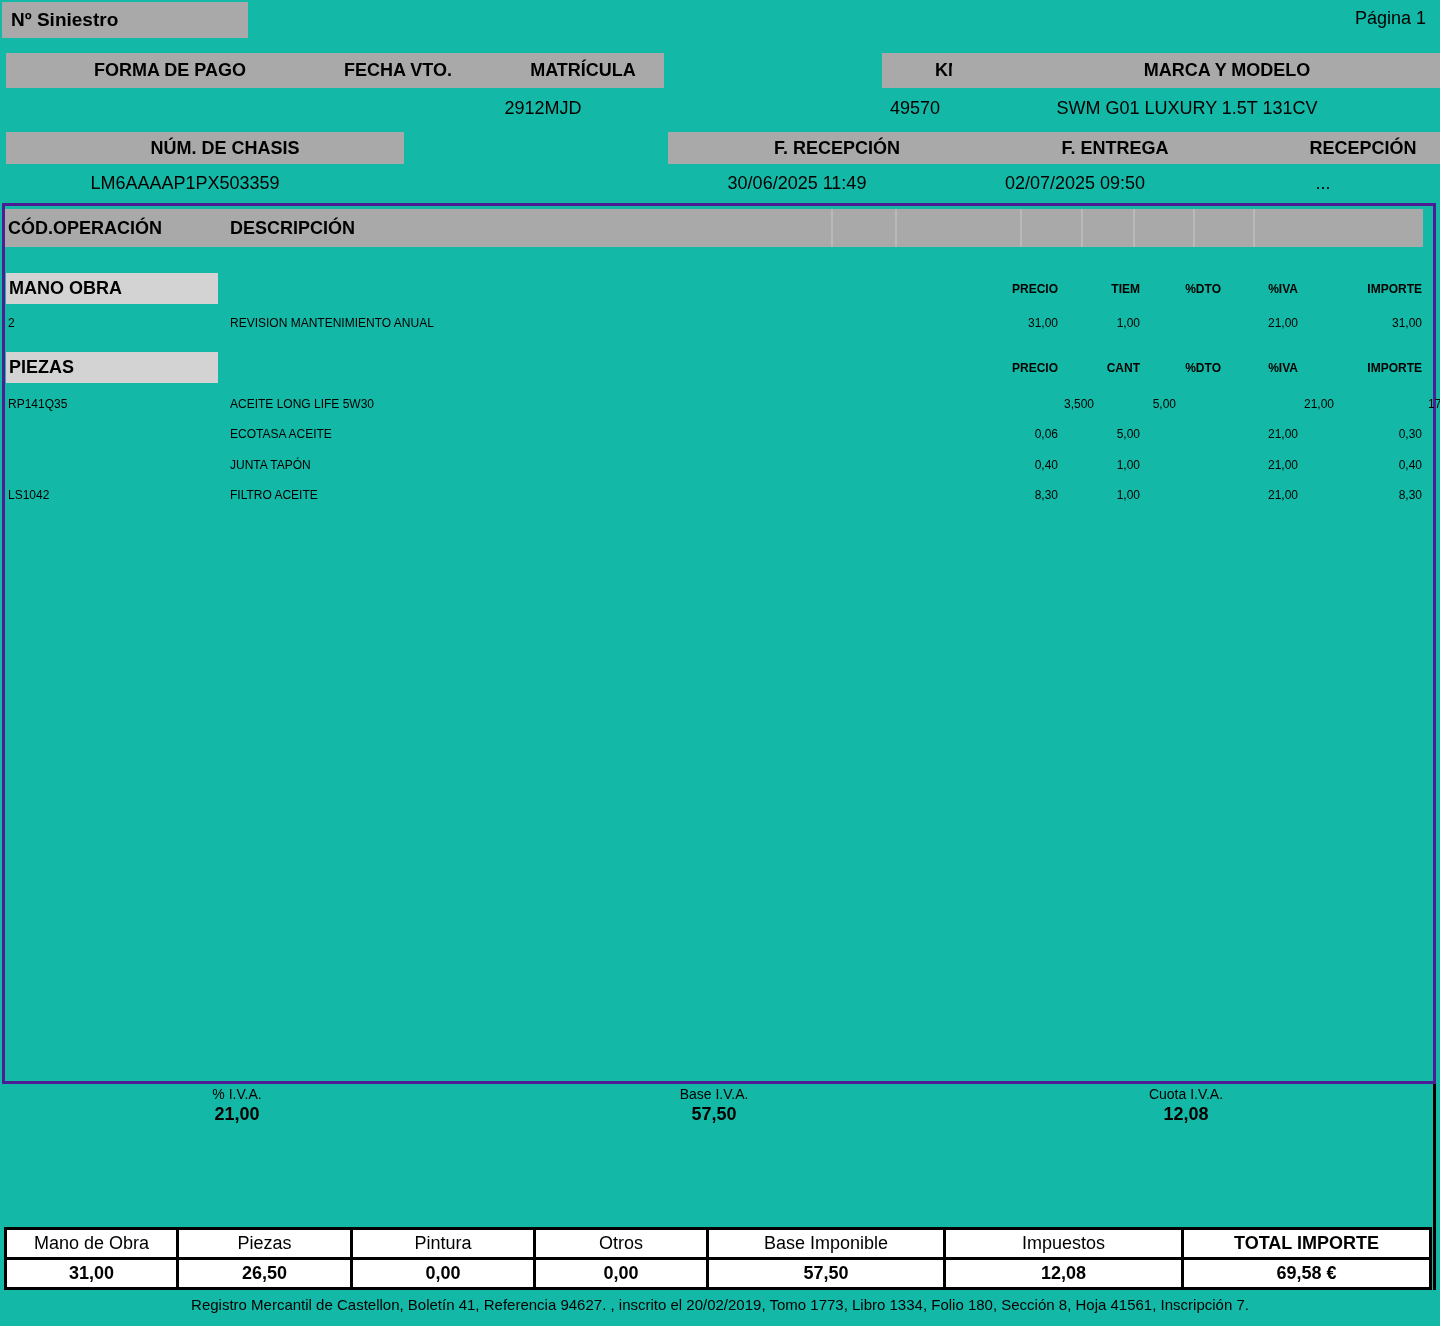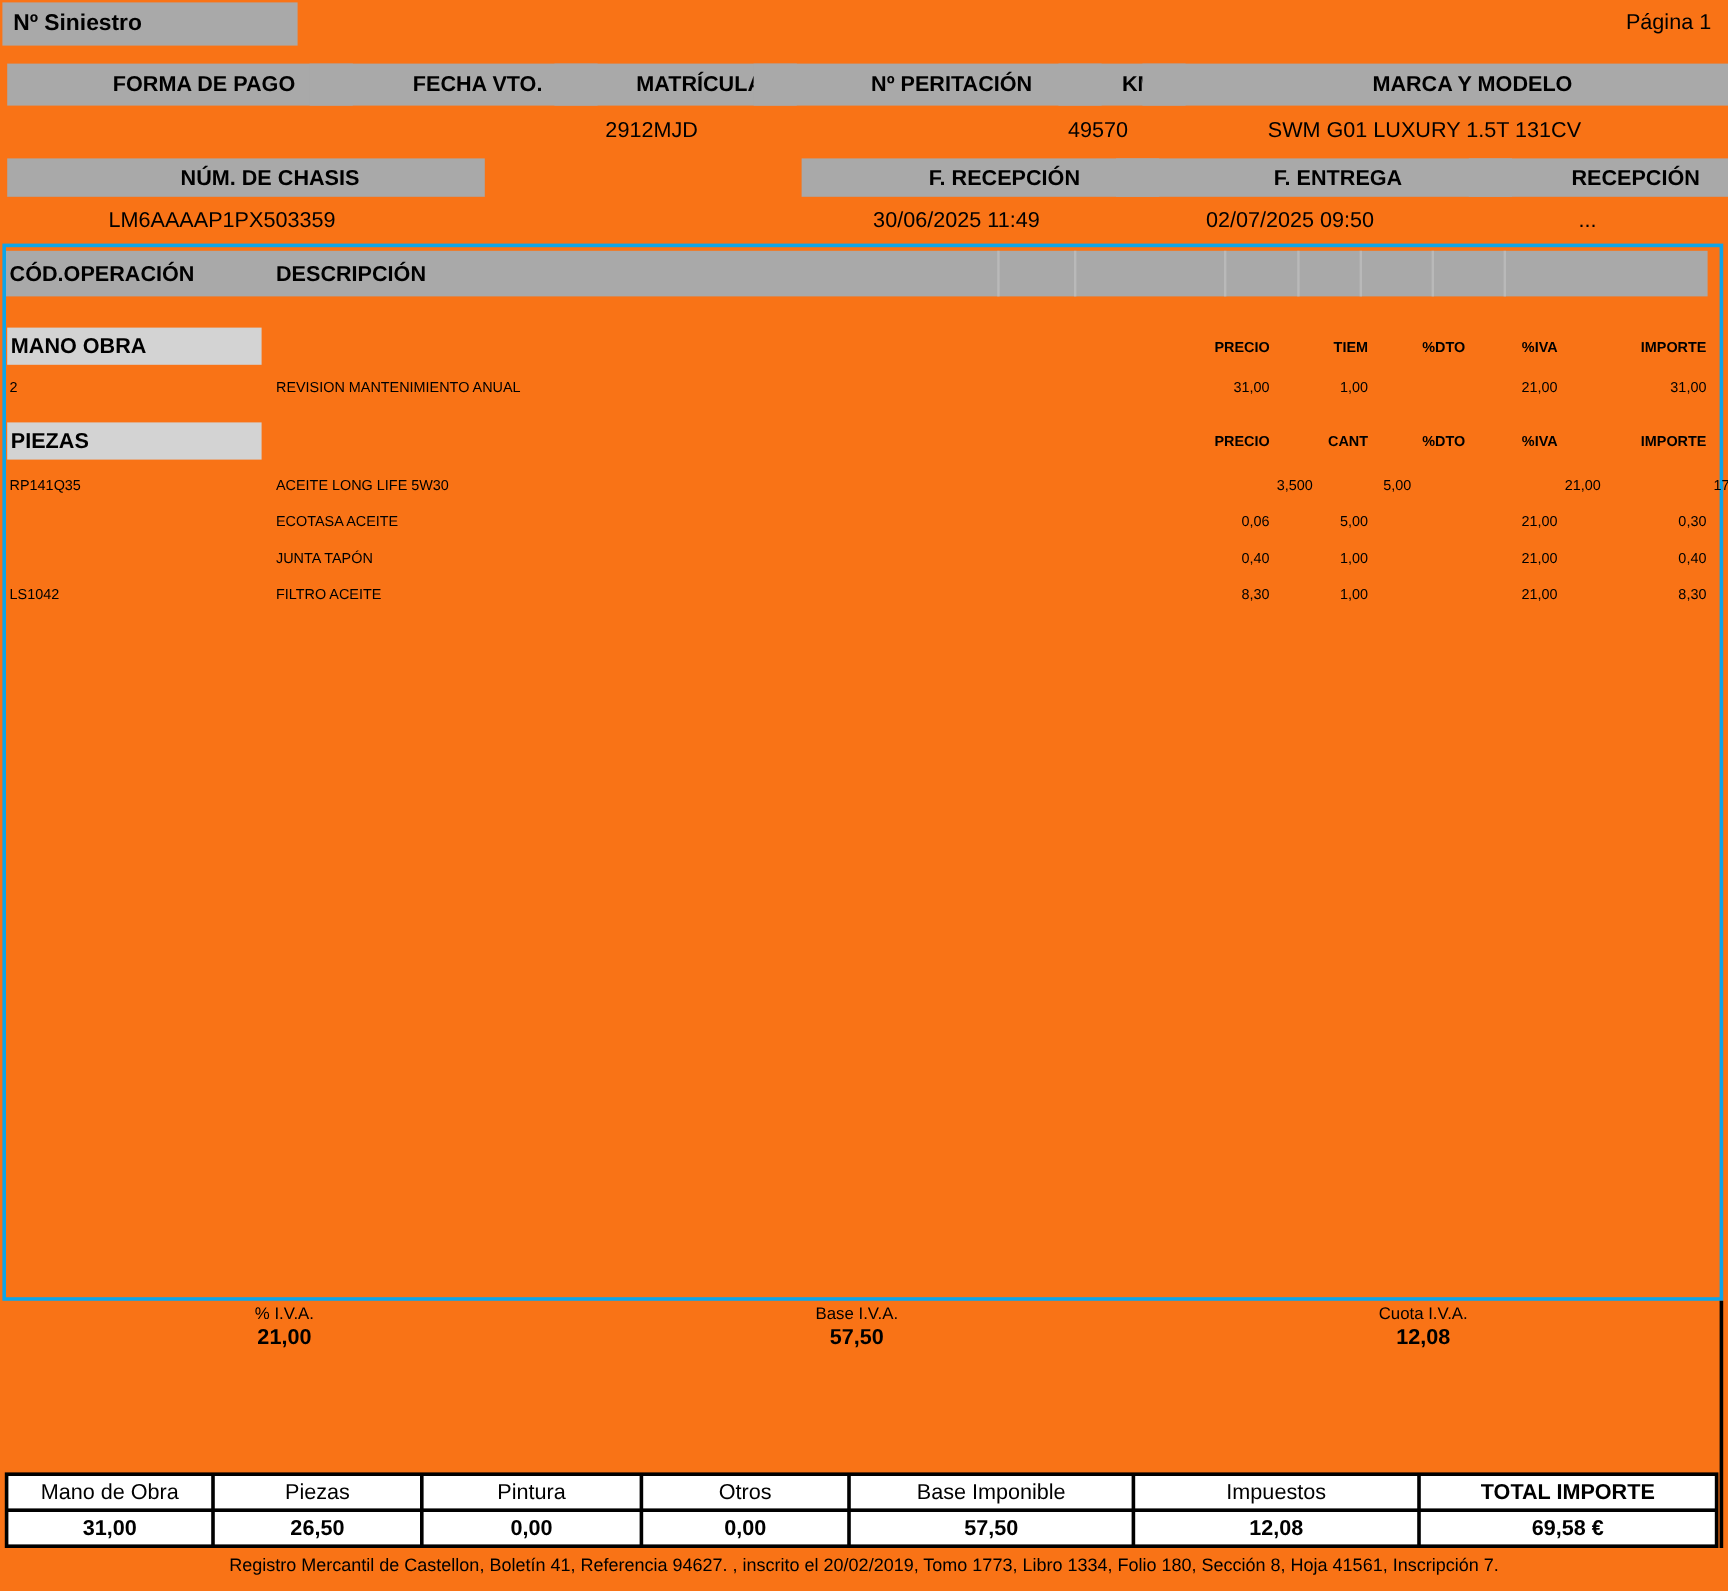--- a/index.html
+++ b/index.html
@@ -1,34 +1,34 @@
 <!DOCTYPE html>
 <html><head>
 <meta charset="utf-8">
 <style>
   html,body{margin:0;padding:0;background:#fff;}
-  .page{position:relative;width:1440px;height:1326px;background:#f97316;overflow:hidden;
+  .page{position:relative;width:1440px;height:1326px;background:#14b8a6;overflow:hidden;
         font-family:"Liberation Sans", sans-serif;color:#000;}
 
   
   .badge{position:absolute;left:2px;top:2px;width:246px;height:36px;background:#a9a9a9;
          display:flex;align-items:center;padding-left:9px;box-sizing:border-box;
          font-weight:bold;font-size:19px;}
   .pagenum{position:absolute;right:14px;top:8px;font-size:18px;}
 
   
   .gcell{position:absolute;height:35px;background:#a9a9a9;display:flex;align-items:center;
          justify-content:center;font-weight:bold;font-size:18px;padding-left:40px;}
   .gcell.r2{height:32px;}
   .vcell{position:absolute;height:26px;display:flex;align-items:center;justify-content:center;
          font-size:18px;}
 
   
   .ops-box{position:absolute;left:2px;top:203px;width:1434px;height:881px;
-           border:3px solid #0ea5e9;box-sizing:border-box;}
+           border:3px solid #4c1d95;box-sizing:border-box;}
   .ops-bar{position:absolute;left:0;top:3px;width:1418px;height:38px;background:#a9a9a9;}
   .ops-bar .lbl{position:absolute;top:0;height:38px;line-height:38px;font-weight:bold;font-size:18px;}
   .divider{position:absolute;top:0;width:2px;height:38px;background:#b9b9b9;}
   .section-label{position:absolute;left:1px;width:212px;height:31px;background:#d3d3d3;
                  display:flex;align-items:center;padding-left:3px;box-sizing:border-box;
                  font-weight:bold;font-size:18px;}
   .ops-row{position:absolute;left:0;width:100%;height:28px;line-height:28px;font-size:12px;}
   .ops-row .cod{position:absolute;left:3px;}
   .ops-row .desc{position:absolute;left:225px;}
   .ops-row .num{position:absolute;}
@@ -55,21 +55,20 @@
 <body>
 
 <div class="page">
 
   <div class="badge">Nº Siniestro</div>
   <div class="pagenum">Página 1</div>
 
   <div class="gcell" style="left:6px;top:53px;width:248px;">FORMA DE PAGO</div>
   <div class="gcell" style="left:258px;top:53px;width:200px;">FECHA VTO.</div>
   <div class="gcell" style="left:462px;top:53px;width:162px;">MATRÍCULA</div>
-  <div class="gcell" style="left:628px;top:53px;width:250px;">Nº PERITACIÓN</div>
   <div class="gcell" style="left:882px;top:53px;width:66px;">KMS</div>
   <div class="gcell" style="left:952px;top:53px;width:470px;">MARCA Y MODELO</div>
 
   <div class="vcell" style="left:462px;top:95px;width:162px;">2912MJD</div>
   <div class="vcell" style="left:882px;top:95px;width:66px;">49570</div>
   <div class="vcell" style="left:952px;top:95px;width:470px;">SWM G01 LUXURY 1.5T 131CV</div>
 
   <div class="gcell r2" style="left:6px;top:132px;width:358px;">NÚM. DE CHASIS</div>
   <div class="gcell r2" style="left:668px;top:132px;width:258px;">F. RECEPCIÓN</div>
   <div class="gcell r2" style="left:930px;top:132px;width:290px;">F. ENTREGA</div>

